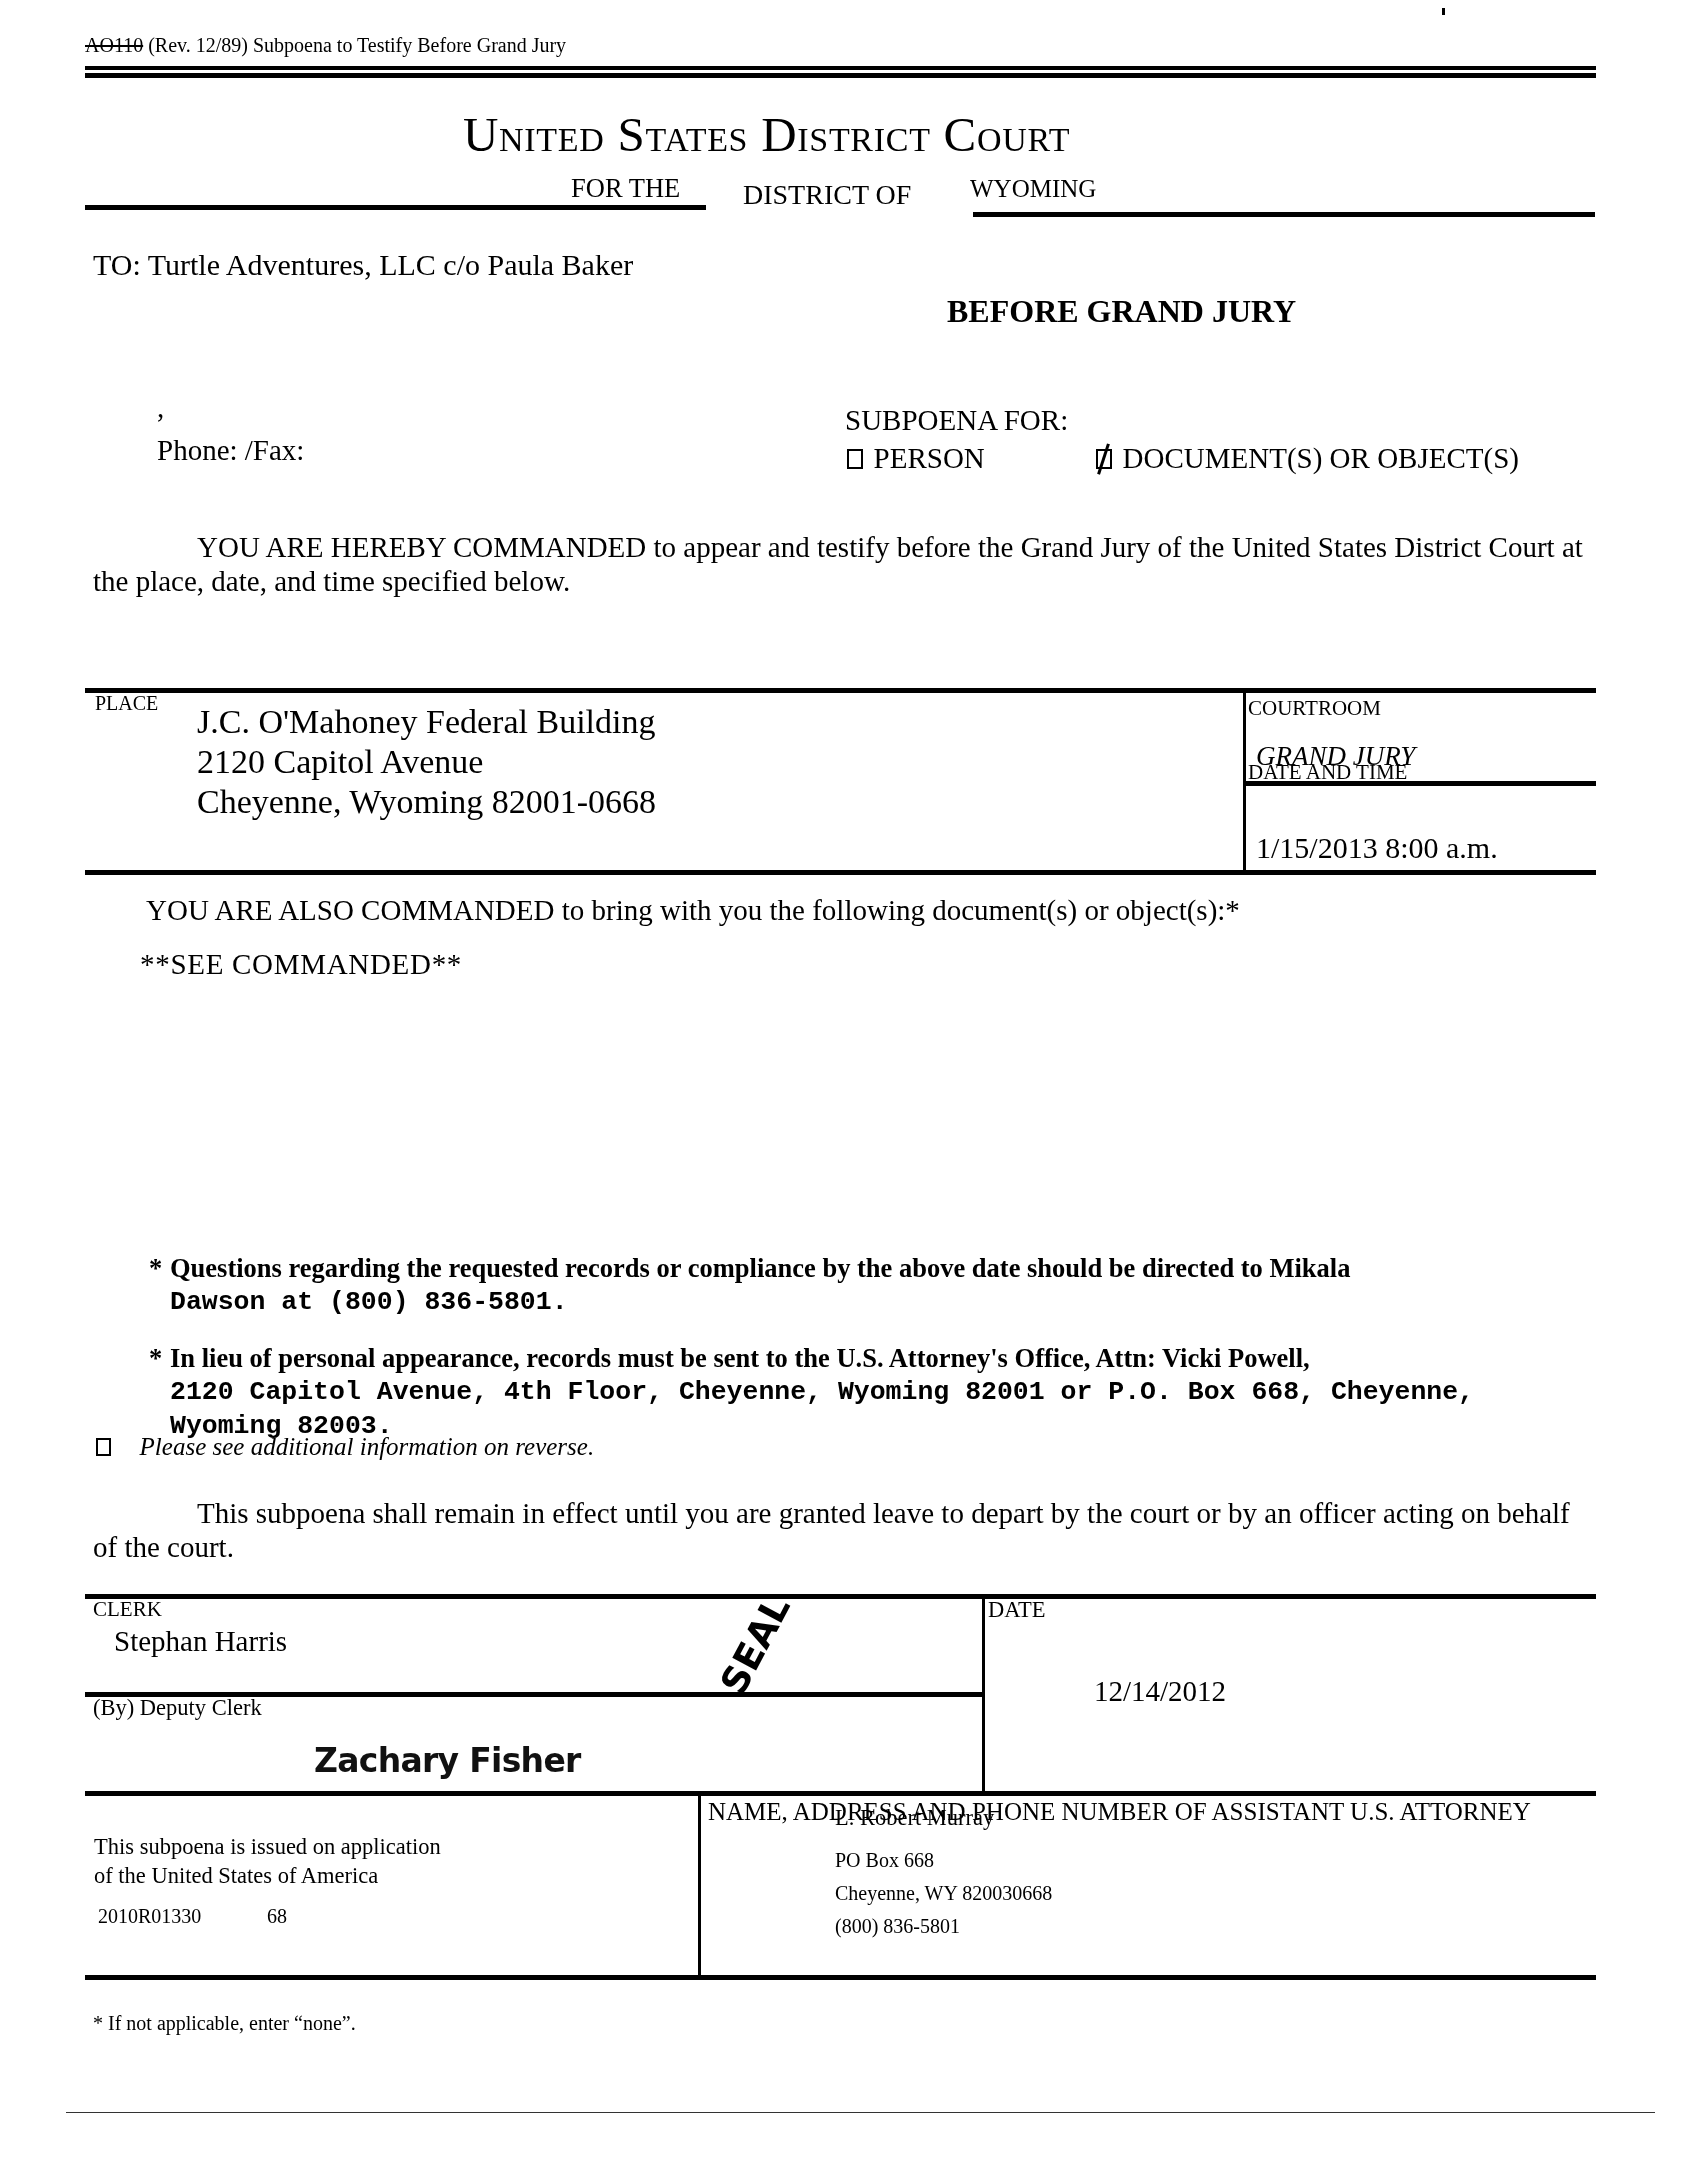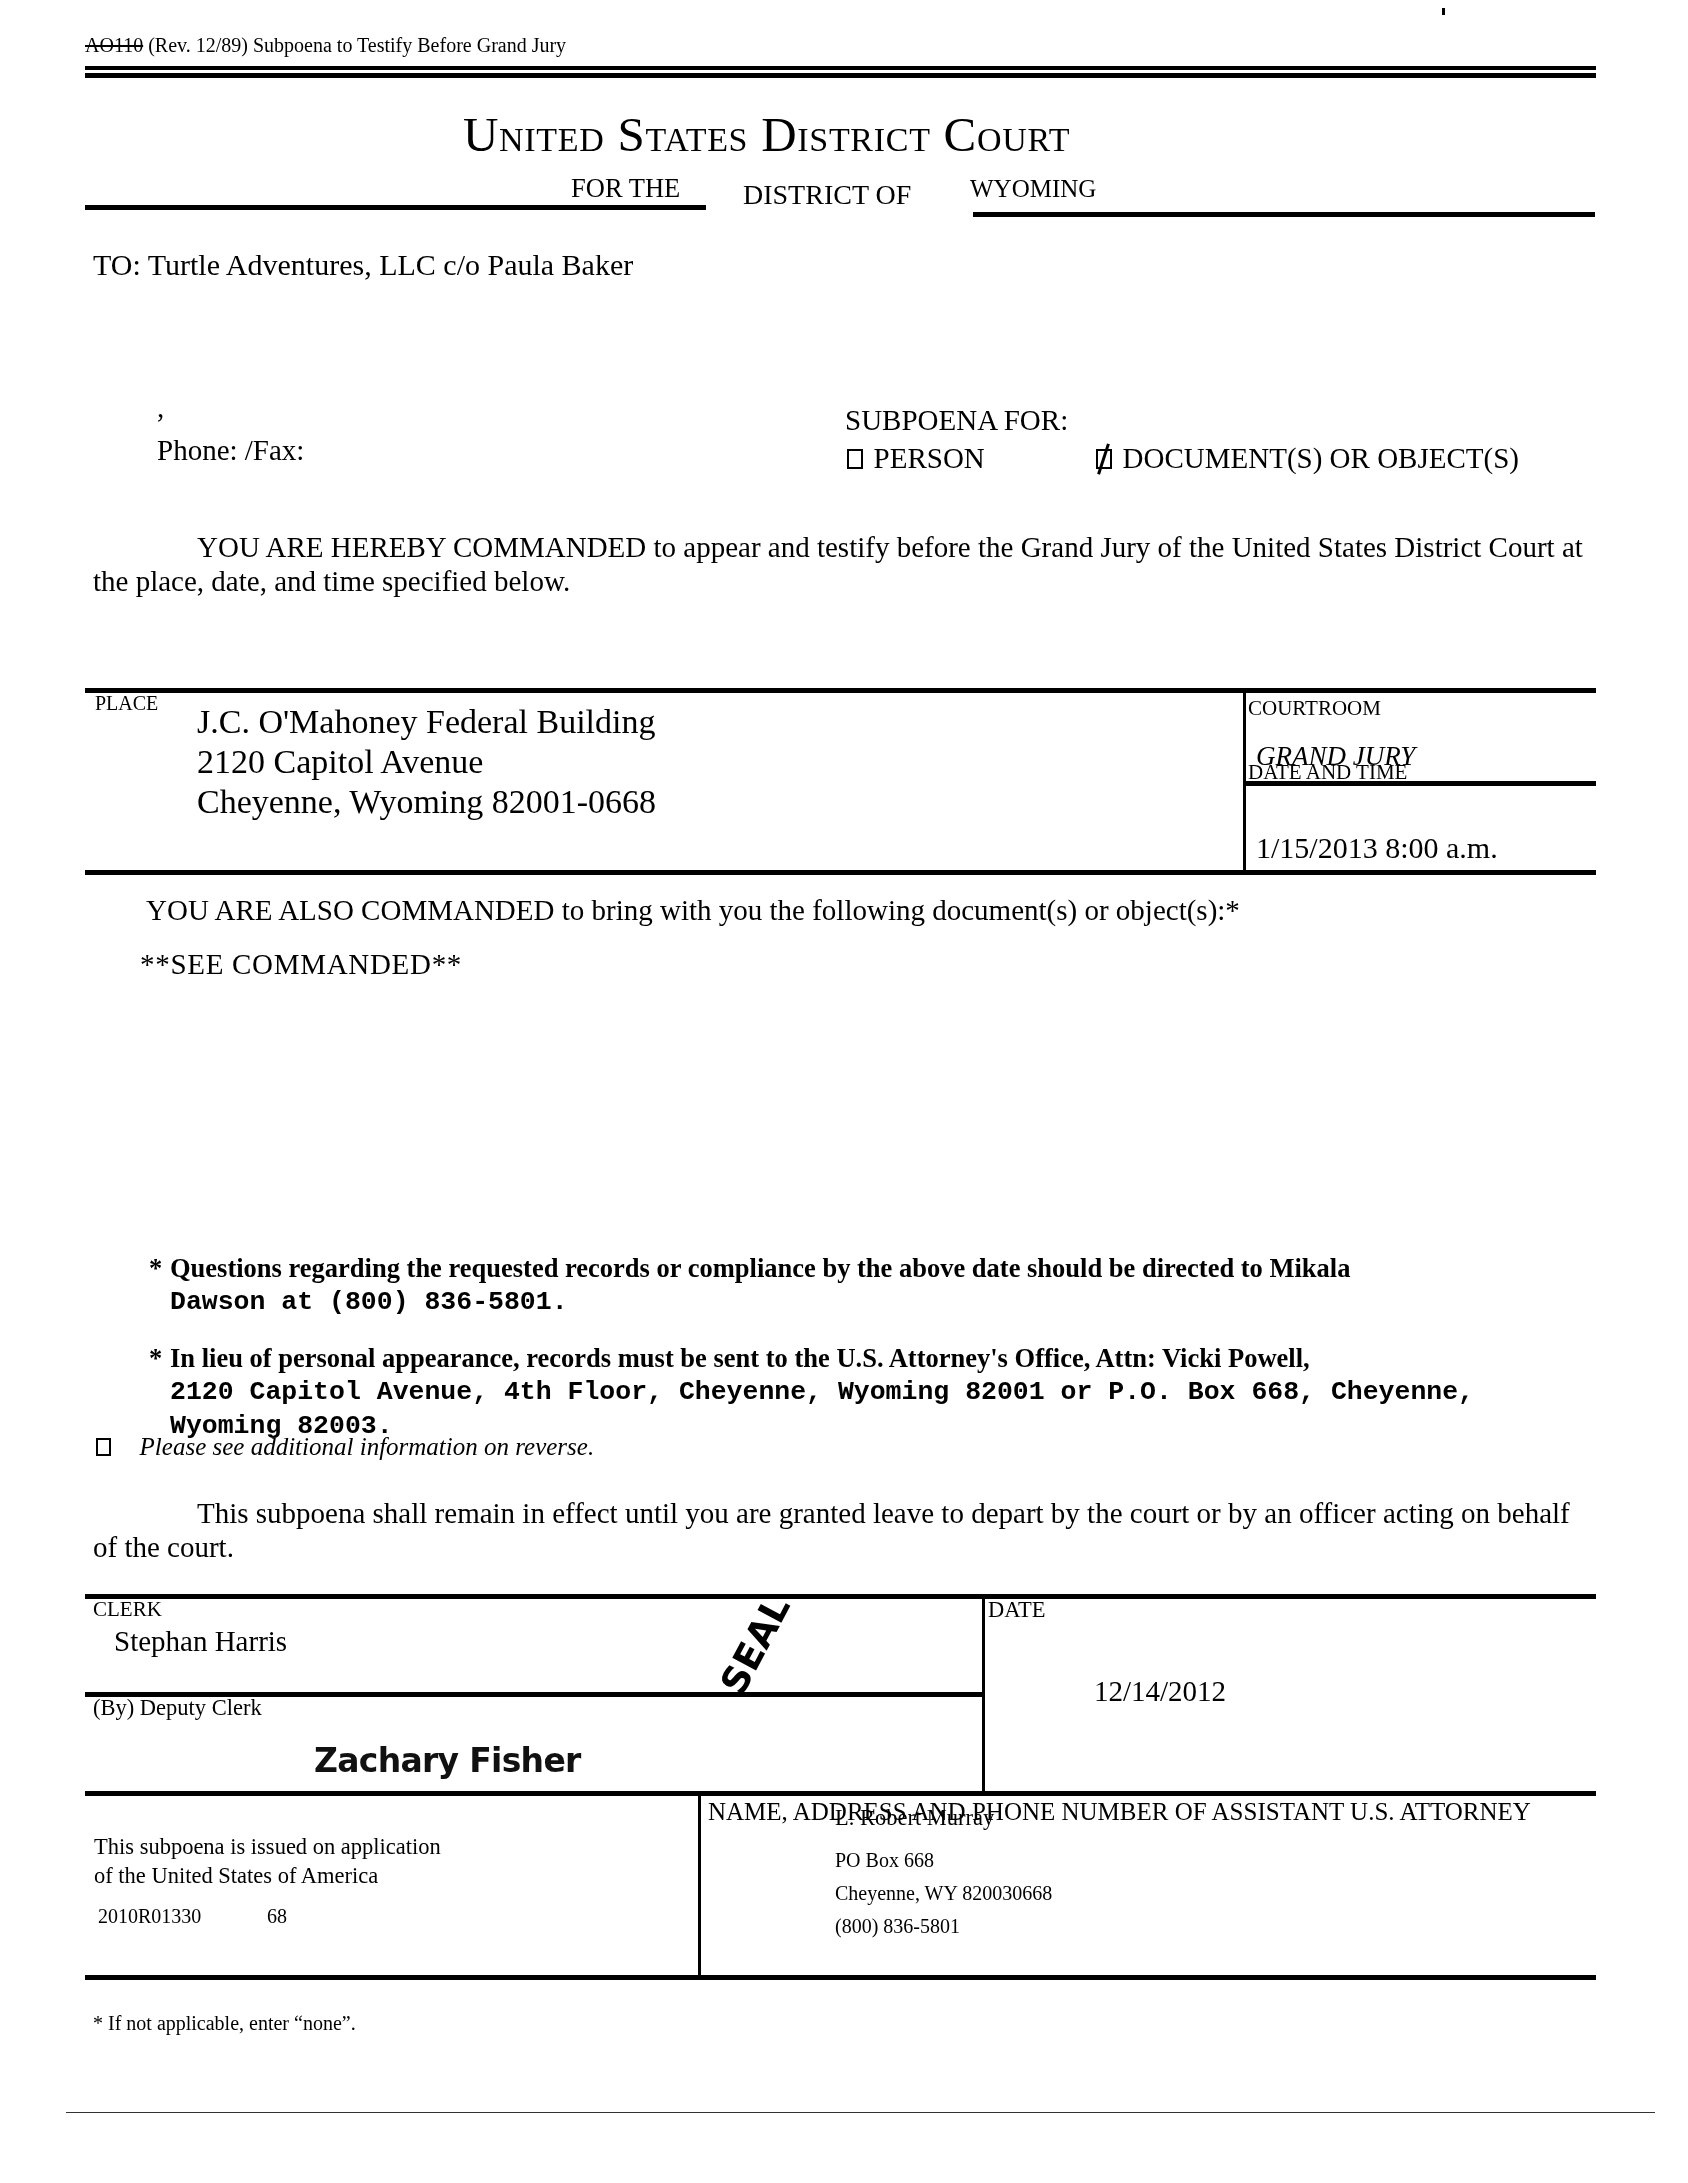--- a/index.html
+++ b/index.html
@@ -99,20 +99,21 @@
 <div class="abs district-of">DISTRICT OF</div>
 <div class="abs wyoming">WYOMING</div>
 <div class="rule" style="left:85px; top:205px; width:621px; height:4.6px;"></div>
 <div class="rule" style="left:973px; top:212px; width:622px; height:4.6px;"></div>
 
 <div class="abs to-line">
   <span>TO:</span>
   <span>Turtle Adventures, LLC c/o Paula Baker</span>
 </div>
 <div class="abs doc-type">
+  <div>BEFORE GRAND JURY</div>
 </div>
 <div class="abs comma">,</div>
 <div class="abs phone">Phone: /Fax:</div>
 
 <div class="abs subpoena-for">SUBPOENA FOR:</div>
 <div class="abs opt opt-person">
   <span class="checkbox"></span>
   <span>PERSON</span>
 </div>
 <div class="abs opt opt-docs">

